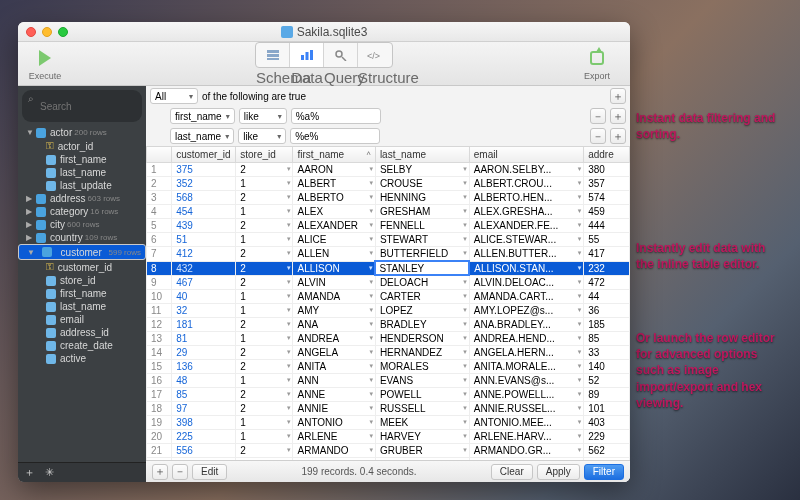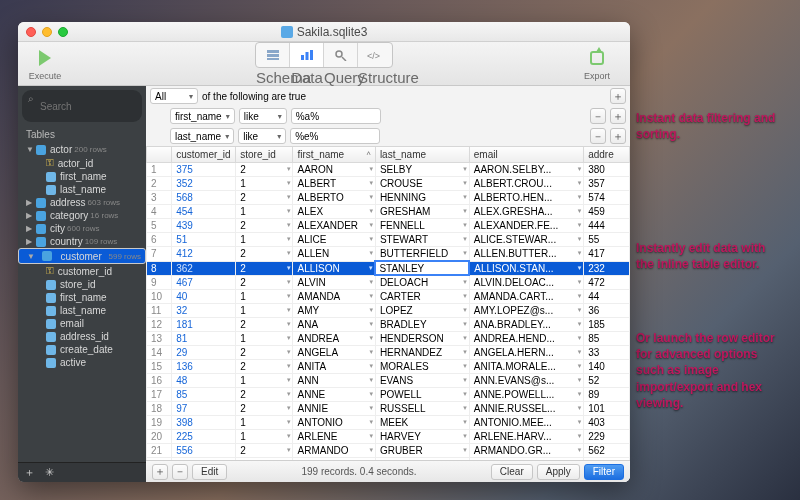--- a/index.html
+++ b/index.html
@@ -295,39 +295,42 @@
     </div>
   </div>
 
   <div class="body">
 
     <div class="sidebar">
       <div class="search">
         <span class="mag">⌕</span>
         <input placeholder="Search" style="">
       </div>
-      <div class="sb-head">Tables</div>
       <div class="tree" id="tree">
           <div class="node">
             <span class="disclose">▼</span>
             <span class="tblico"></span>
             <span>actor</span>
             <span class="rows"> 200 rows</span>
           </div>
           <div class="node child">
             <span class="keyico">⚿</span>
             <span>actor_id</span>
           </div>
           <div class="node child">
             <span class="colico"></span>
             <span>first_name</span>
           </div>
           <div class="node child">
             <span class="colico"></span>
             <span>last_name</span>
+          </div>
+          <div class="node child">
+            <span class="colico"></span>
+            <span>last_update</span>
           </div>
           <div class="node">
             <span class="disclose">▶</span>
             <span class="tblico"></span>
             <span>address</span>
             <span class="rows"> 603 rows</span>
           </div>
           <div class="node">
             <span class="disclose">▶</span>
             <span class="tblico"></span>
@@ -516,21 +519,21 @@
                 <td class="rn">7</td>
                 <td class="link">412</td>
                 <td>2<span class="dd">▾</span></td>
                 <td>ALLEN<span class="dd">▾</span></td>
                 <td>BUTTERFIELD<span class="dd">▾</span></td>
                 <td>ALLEN.BUTTER...<span class="dd">▾</span></td>
                 <td>417</td>
               </tr>
               <tr class="selrow">
                 <td class="rn">8</td>
-                <td class="link">362</td>
+                <td class="link">432</td>
                 <td>2<span class="dd">▾</span></td>
                 <td>ALLISON<span class="dd">▾</span></td>
                 <td class="editing">STANLEY</td>
                 <td>ALLISON.STAN...<span class="dd">▾</span></td>
                 <td>232</td>
               </tr>
               <tr>
                 <td class="rn">9</td>
                 <td class="link">467</td>
                 <td>2<span class="dd">▾</span></td>

